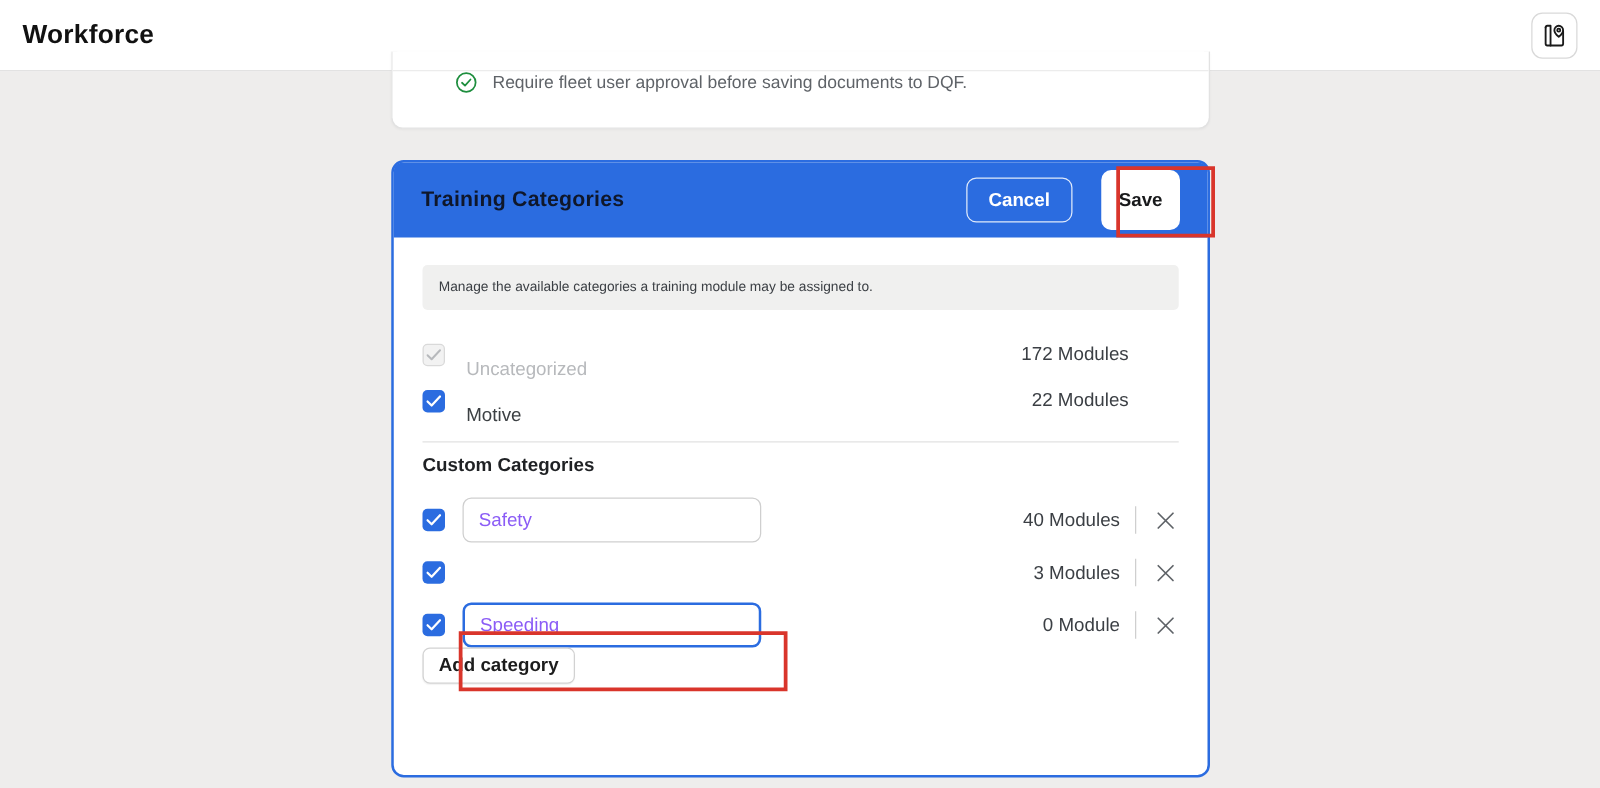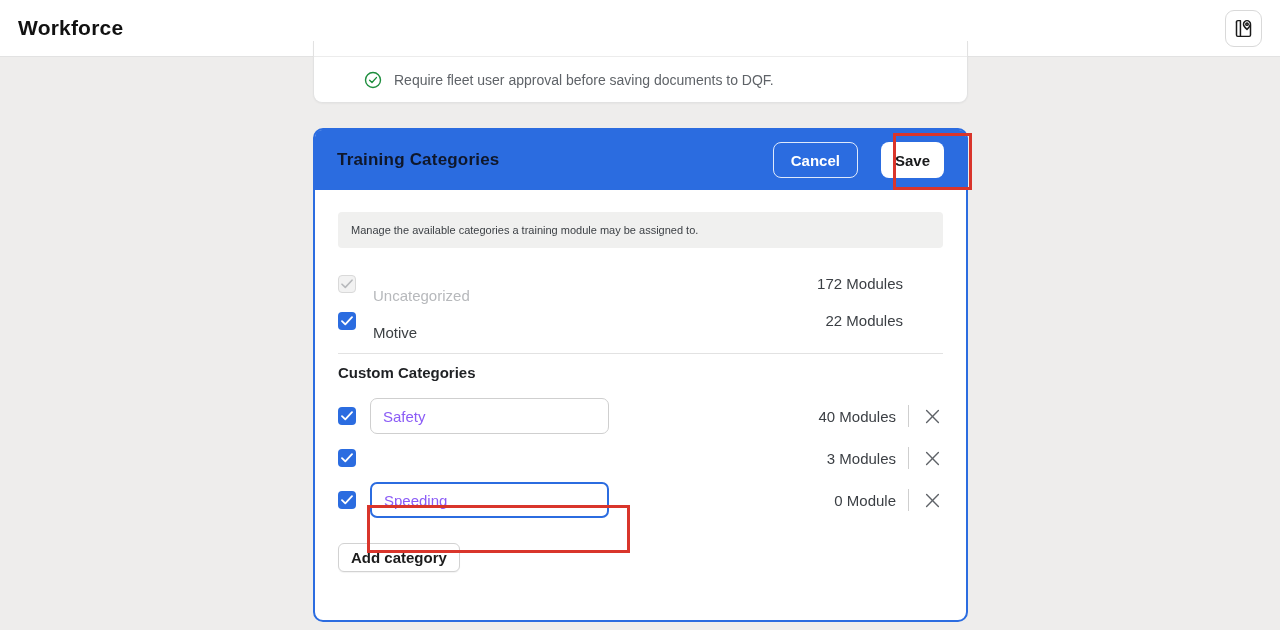--- a/index.html
+++ b/index.html
@@ -22,42 +22,42 @@
 
   
   .partial-card {
     position:absolute; left:313px; top:41px; width:655px; height:62px;
     background:#fff; border:1px solid #e2e2e2; border-top:none;
     border-radius:0 0 9px 9px; box-shadow:0 1px 2px rgba(0,0,0,.04);
     z-index:2; overflow:hidden;
   }
   .partial-card .clipped-row { height:16px; border-bottom:1px solid #ececec; }
   .approval-row {
-    height:45px; display:flex; align-items:center; gap:12px; padding-left:50px;
+    height:45px; display:flex; gap:12px; padding-left:50px;
     font-size:14px; color:#5f6368;
   }
 
   
   .panel {
     position:absolute; left:313px; top:128px; width:655px; height:494px;
     background:#fff; border:2px solid #2b6ce0; border-radius:10px;
     z-index:2;
   }
   .panel-header {
     height:60px; background:#2b6ce0; border-radius:7px 7px 0 0;
     display:flex; align-items:center; padding:0 22px;
   }
   .panel-title { color:#0f172a; font-size:17px; font-weight:700; letter-spacing:.2px; flex:1; }
   .btn-cancel {
     height:36px; padding:0 17px; background:transparent; color:#fff;
     border:1px solid rgba(255,255,255,.85); border-radius:8px;
     font-family:inherit; font-size:15px; font-weight:600; cursor:pointer;
   }
   .btn-save {
-    height:36px; padding:0 14px; background:#fff; color:#18191b;
+    height:48px; padding:0 14px; background:#fff; color:#18191b;
     border:none; border-radius:8px; margin-left:23px;
     font-family:inherit; font-size:15px; font-weight:700; cursor:pointer;
   }
 
   .panel-body { padding:22px 23px 0 23px; }
   .banner {
     background:#f0f0ef; border-radius:4px; height:36px; line-height:36px;
     padding:0 13px; font-size:11px; color:#3b3f44; margin-bottom:17px;
   }
   .section-heading { font-size:15px; font-weight:700; color:#1f2124; margin-bottom:6px; }
@@ -85,21 +85,21 @@
     font-family:inherit; font-size:15px; color:#8b5cf6; background:#fff; outline:none;
   }
   .cat-input.focused { border:2px solid #2b6ce0; }
   .row-divider { width:1px; height:22px; background:#cfcfcf; margin:0 12px; }
   .remove-btn {
     width:22px; height:22px; background:none; border:none; cursor:pointer;
     display:flex; align-items:center; justify-content:center; padding:0;
   }
 
   .btn-add {
-    margin-top:25px; height:29px; padding:0 12px; background:#fff;
+    height:29px; padding:0 12px; background:#fff;
     border:1px solid #d2d2d2; border-radius:6px; box-shadow:0 1px 1px rgba(0,0,0,.05);
     font-family:inherit; font-size:15px; font-weight:700; color:#1c1c1c; cursor:pointer;
   }
 
   
   .annotation { position:absolute; border:3px solid #d9352b; z-index:5; pointer-events:none; }
   .annotation.save-box { left:893px; top:133px; width:79px; height:57px; }
   .annotation.speeding-box { left:367px; top:505px; width:263px; height:48px; }
 </style>
 </head>

